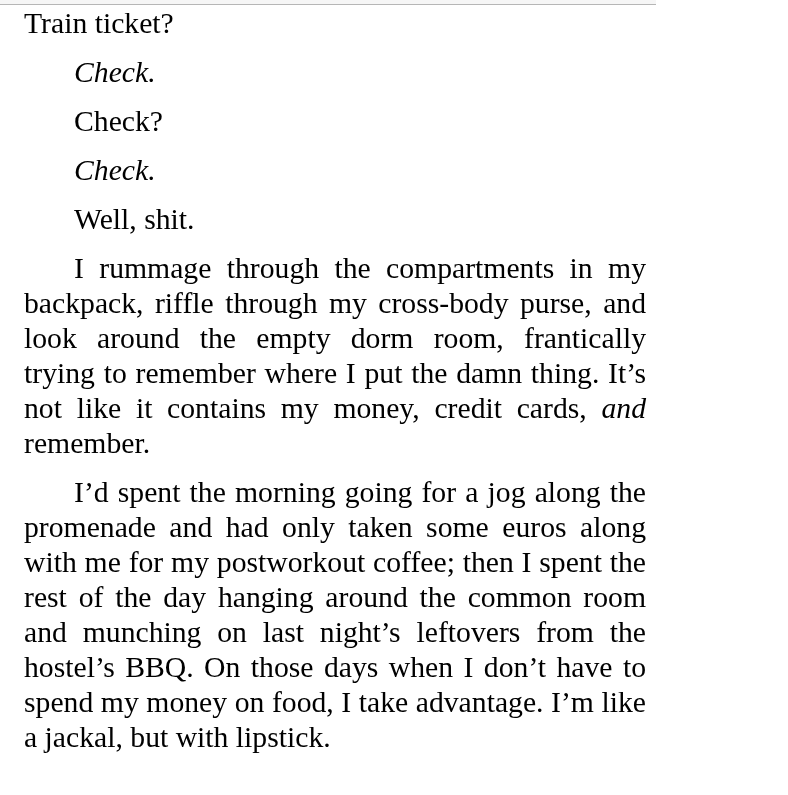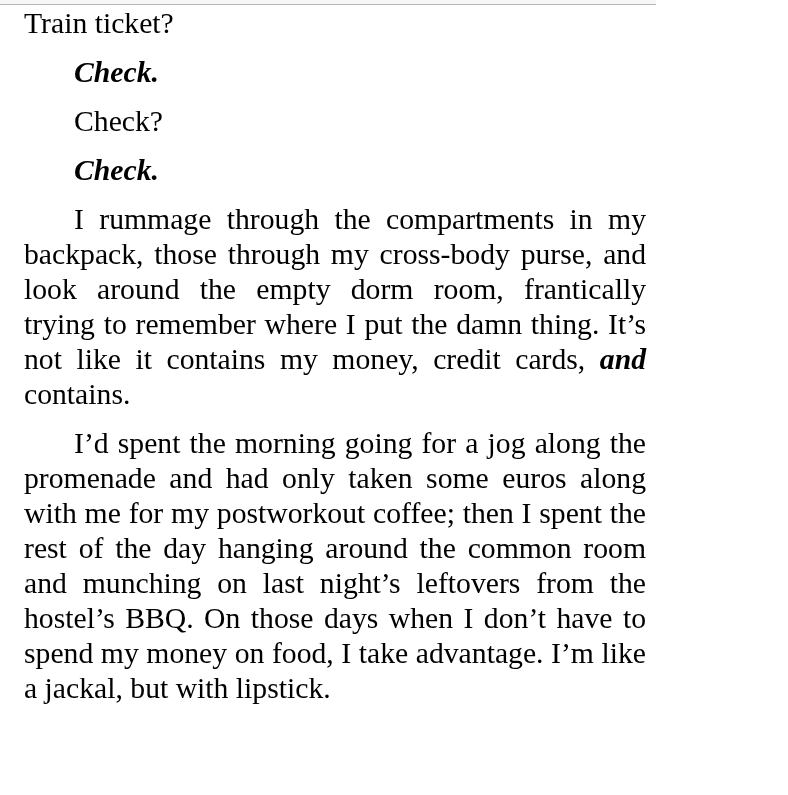--- a/index.html
+++ b/index.html
@@ -32,29 +32,29 @@
   }
   .text-column p {
     margin: 0 0 14px 0;
     text-indent: 0;
   }
   .text-column p.indent {
     text-indent: 50px;
   }
   .text-column i {
     font-style: italic;
-    font-weight: bold;
   }
 </style>
 </head>
 <body style="background: rgb(255, 255, 255);">
 
 <div class="book-page">
   <div class="page-top-edge" style="background: rgb(246, 246, 246); border-bottom-color: rgb(182, 182, 182);"></div>
   <div class="text-column" style="color: rgb(0, 0, 0);">
       <p><span>Train ticket?</span></p>
       <p class="indent"><i>Check.</i></p>
       <p class="indent"><span>Check?</span></p>
       <p class="indent"><i>Check.</i></p>
-      <p class="indent"><span>I rummage through the compartments in my backpack, those through my cross-body purse, and look around the empty dorm room, frantically trying to remember where I put the damn thing. It’s not like it contains my money, credit cards, </span><i>and</i><span> contains.</span></p>
+      <p class="indent"><span>Well, shit.</span></p>
+      <p class="indent"><span>I rummage through the compartments in my backpack, riffle through my cross-body purse, and look around the empty dorm room, frantically trying to remember where I put the damn thing. It’s not like it contains my money, credit cards, </span><i>and</i><span> remember.</span></p>
       <p class="indent"><span>I’d spent the morning going for a jog along the promenade and had only taken some euros along with me for my postworkout coffee; then I spent the rest of the day hanging around the common room and munching on last night’s leftovers from the hostel’s BBQ. On those days when I don’t have to spend my money on food, I take advantage. I’m like a jackal, but with lipstick.</span></p>
     </div>
 </div>
 
 </body></html>

